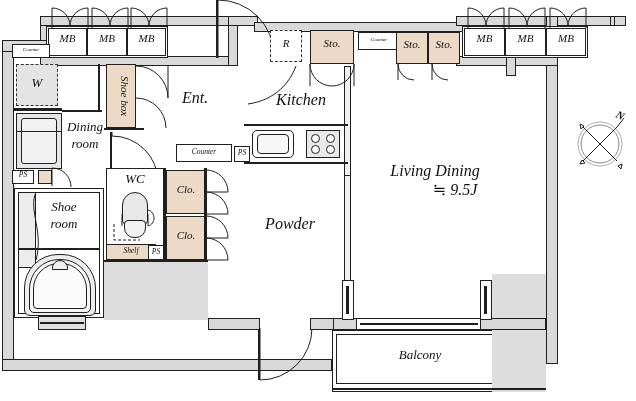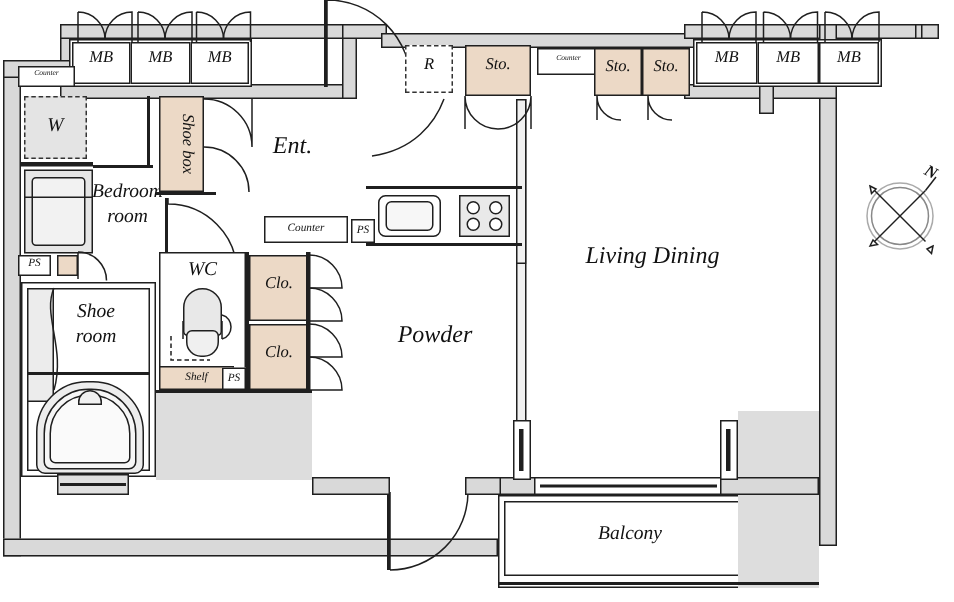--- a/index.html
+++ b/index.html
@@ -107,21 +107,21 @@
   <div class="dashbox w" style="left:16px;top:64px;width:42px;height:42px;"></div>
   <span class="lbl mid" style="left:16px;top:76px;width:42px;">W</span>
   <div class="line" style="left:14px;top:108px;width:48px;height:3px;"></div>
 
   <div class="thin" style="left:16px;top:113px;width:46px;height:56px;background:#e6e6e6;"></div>
   <div class="thin" style="left:21px;top:118px;width:36px;height:46px;background:#f2f2f2;border-radius:3px;"></div>
   <div class="line" style="left:16px;top:131px;width:46px;height:1px;"></div>
 
   <div class="line" style="left:98px;top:64px;width:2px;height:48px;"></div>
   <div class="line" style="left:62px;top:110px;width:40px;height:2px;"></div>
-  <span class="lbl mid" style="left:50px;top:120px;width:70px;">Bedroom</span>
+  <span class="lbl mid" style="left:50px;top:120px;width:70px;">Dining</span>
   <span class="lbl mid" style="left:50px;top:137px;width:70px;">room</span>
 
   <div class="fixbox" style="left:12px;top:170px;width:22px;height:14px;"></div>
   <span class="lbl xs" style="left:12px;top:171px;width:22px;">PS</span>
   <div class="closet" style="left:38px;top:170px;width:14px;height:14px;"></div>
   <svg class="door" style="left:52px;top:168px;width:22px;height:20px;" viewBox="0 0 22 20">
     <path d="M0 0 L0 18 M0 0 A19 19 0 0 1 19 19"></path>
   </svg>
 
   <div class="thin" style="left:14px;top:188px;width:90px;height:130px;"></div>
@@ -198,20 +198,21 @@
   <div class="line" style="left:104px;top:260px;width:104px;height:2px;"></div>
 
   <div class="dashbox" style="left:270px;top:30px;width:32px;height:32px;background:#fff;"></div>
   <span class="lbl sm" style="left:270px;top:38px;width:32px;">R</span>
   <div class="closet" style="left:310px;top:30px;width:44px;height:34px;"></div>
   <span class="lbl sm" style="left:310px;top:38px;width:44px;">Sto.</span>
   <svg class="door" style="left:308px;top:64px;width:48px;height:26px;" viewBox="0 0 48 26">
     <path d="M2 0 L2 22 M2 0 A22 22 0 0 0 24 22"></path>
     <path d="M46 0 L46 22 M46 0 A22 22 0 0 1 24 22"></path>
   </svg>
+  <span class="lbl big" style="left:258px;top:92px;width:86px;">Kitchen</span>
   <svg class="door" style="left:246px;top:66px;width:52px;height:46px;" viewBox="0 0 52 46">
     <path d="M50 0 C44 16 30 34 2 38"></path>
   </svg>
 
   <div class="line" style="left:244px;top:124px;width:104px;height:2px;"></div>
   <div class="thin" style="left:252px;top:130px;width:42px;height:28px;border-radius:5px;background:#fff;"></div>
   <div class="thin" style="left:257px;top:134px;width:32px;height:20px;border-radius:4px;background:#f7f7f7;"></div>
   <div class="thin" style="left:306px;top:130px;width:34px;height:28px;background:#e9e9e9;"></div>
   <div class="thin" style="left:311px;top:134px;width:9px;height:9px;border-radius:50%;background:#fff;"></div>
   <div class="thin" style="left:326px;top:134px;width:9px;height:9px;border-radius:50%;background:#fff;"></div>
@@ -226,20 +227,21 @@
   <div class="closet" style="left:428px;top:32px;width:32px;height:32px;"></div>
   <span class="lbl sm" style="left:428px;top:39px;width:32px;">Sto.</span>
   <svg class="door" style="left:396px;top:64px;width:32px;height:20px;" viewBox="0 0 32 20">
     <path d="M2 0 L2 16 M2 0 A16 16 0 0 0 18 16"></path>
   </svg>
   <svg class="door" style="left:430px;top:64px;width:32px;height:20px;" viewBox="0 0 32 20">
     <path d="M2 0 L2 16 M2 0 A16 16 0 0 0 18 16"></path>
   </svg>
 
   <span class="lbl big" style="left:360px;top:163px;width:150px;">Living Dining</span>
+  <span class="lbl big" style="left:380px;top:182px;width:150px;">≒ 9.5J</span>
 
   <div class="grayarea" style="left:492px;top:274px;width:54px;height:96px;"></div>
   <div class="grayarea" style="left:492px;top:274px;width:54px;height:96px;"></div>
 
   <div class="wallfill" style="left:330px;top:318px;width:28px;height:12px;"></div>
   <div class="thin" style="left:356px;top:318px;width:126px;height:12px;"></div>
   <div class="line" style="left:360px;top:323px;width:118px;height:2px;"></div>
   <div class="wallfill" style="left:480px;top:318px;width:66px;height:12px;"></div>
 
   <div class="fixbox" style="left:342px;top:280px;width:12px;height:40px;"></div>

